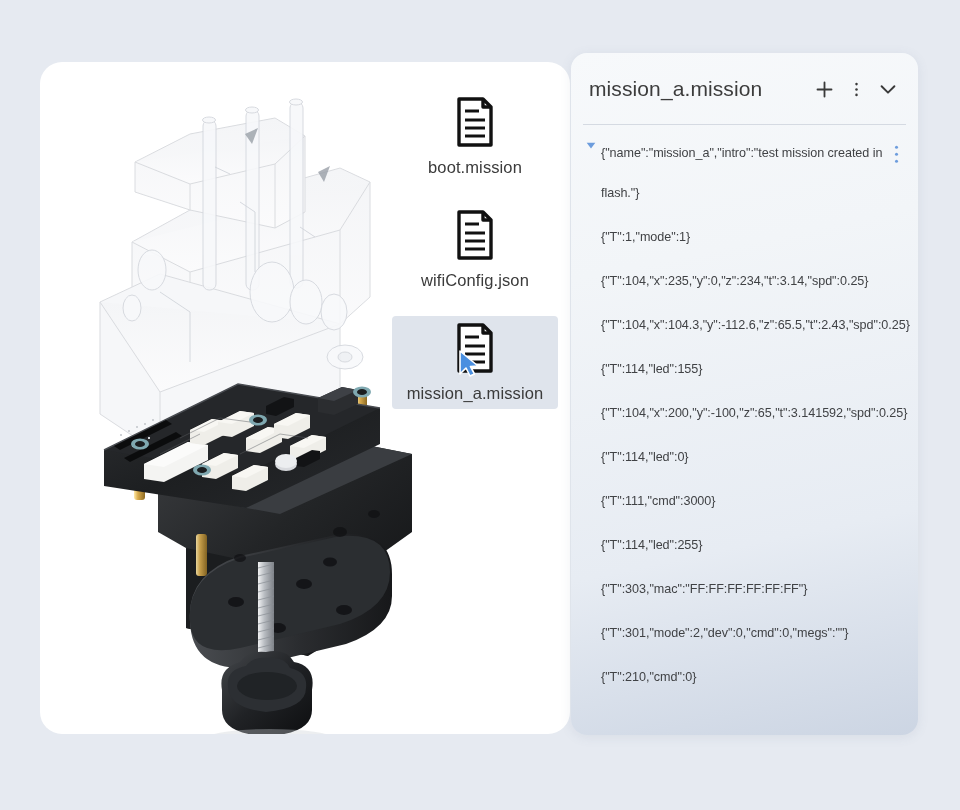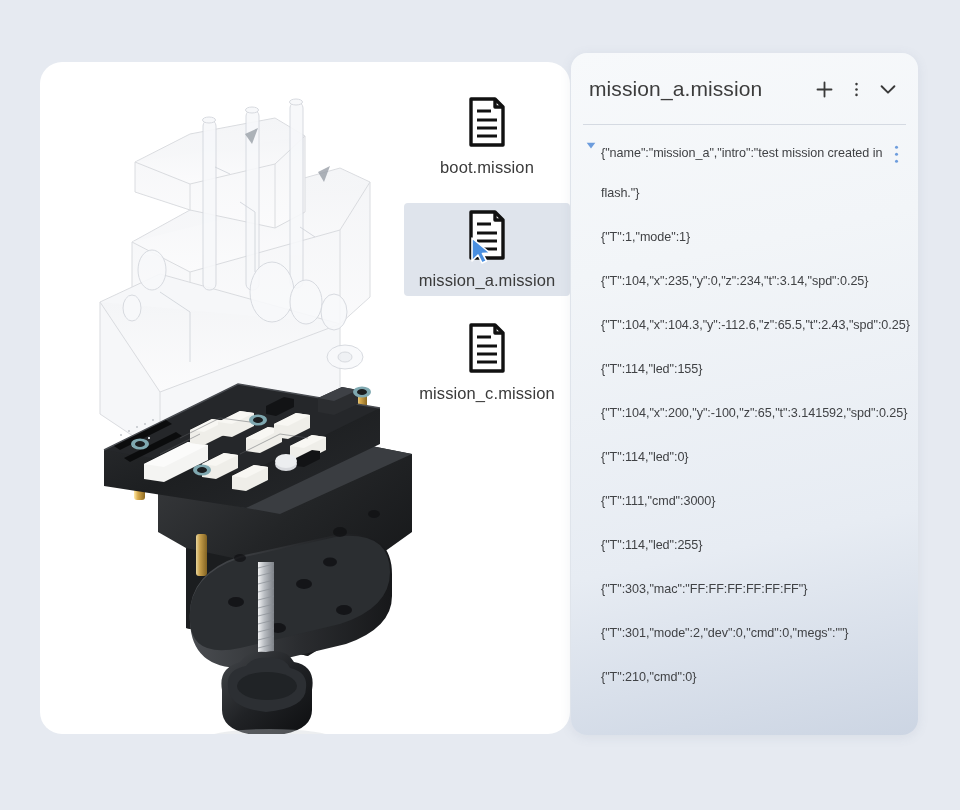--- a/index.html
+++ b/index.html
@@ -37,21 +37,21 @@
   }
 
   
   #file-list {
     position: absolute;
     left: 392px;
     top: 90px;
     width: 178px;
     display: flex;
     flex-direction: column;
-    align-items: flex-end;
+    align-items: flex-start;
   }
   .file-item {
     width: 158px;
     padding: 6px 4px 6px 4px;
     margin-bottom: 20px;
     display: flex;
     flex-direction: column;
     align-items: center;
     border-radius: 4px;
     position: relative;
@@ -387,20 +387,35 @@
           <path d="M13 15 H27"></path>
             <path d="M13 24 H33"></path>
             <path d="M13 32 H33"></path>
             <path d="M13 40 H33"></path>
         </g>
       </svg>
     </span>
     <span class="file-label">boot.mission</span>
   </div>
 
+  <div class="file-item">
+    <span class="file-icon-wrap">
+      <svg viewBox="0 0 46 52" width="46" height="52" xmlns="http://www.w3.org/2000/svg">
+        <path d="M7 3 H31 L39 11 V49 H7 Z" fill="#ffffff" stroke="#111111" stroke-width="3.4" stroke-linejoin="round"></path>
+        <path d="M31 3 V11 H39" fill="none" stroke="#111111" stroke-width="3.4" stroke-linejoin="round"></path>
+        <g stroke="#111111" stroke-width="3" stroke-linecap="butt">
+          <path d="M13 15 H27"></path>
+            <path d="M13 24 H33"></path>
+            <path d="M13 32 H33"></path>
+            <path d="M13 40 H33"></path>
+        </g>
+      </svg>
+    </span>
+    <span class="file-label">wifiConfig.json</span>
+  </div>
 
   <div class="file-item selected">
     <span class="file-icon-wrap">
       <svg viewBox="0 0 46 52" width="46" height="52" xmlns="http://www.w3.org/2000/svg">
         <path d="M7 3 H31 L39 11 V49 H7 Z" fill="#ffffff" stroke="#111111" stroke-width="3.4" stroke-linejoin="round"></path>
         <path d="M31 3 V11 H39" fill="none" stroke="#111111" stroke-width="3.4" stroke-linejoin="round"></path>
         <g stroke="#111111" stroke-width="3" stroke-linecap="butt">
           <path d="M13 15 H27"></path>
             <path d="M13 24 H33"></path>
             <path d="M13 32 H33"></path>
@@ -408,35 +423,20 @@
         </g>
       </svg>
       <svg class="cursor-arrow" viewBox="0 0 22 28" xmlns="http://www.w3.org/2000/svg">
         <path d="M2 1 L2 24 L8 18 L12 26 L16.5 24 L12.5 16.5 L20 16 Z" fill="#4a8fe0" stroke="#ffffff" stroke-width="1.6" stroke-linejoin="round"></path>
       </svg>
     </span>
     <span class="file-label">mission_a.mission</span>
   </div>
 
 
-  <div class="file-item">
-    <span class="file-icon-wrap">
-      <svg viewBox="0 0 46 52" width="46" height="52" xmlns="http://www.w3.org/2000/svg">
-        <path d="M7 3 H31 L39 11 V49 H7 Z" fill="#ffffff" stroke="#111111" stroke-width="3.4" stroke-linejoin="round"></path>
-        <path d="M31 3 V11 H39" fill="none" stroke="#111111" stroke-width="3.4" stroke-linejoin="round"></path>
-        <g stroke="#111111" stroke-width="3" stroke-linecap="butt">
-          <path d="M13 15 H27"></path>
-            <path d="M13 24 H33"></path>
-            <path d="M13 32 H33"></path>
-            <path d="M13 40 H33"></path>
-        </g>
-      </svg>
-    </span>
-    <span class="file-label">mission_c.mission</span>
-  </div>
 
 </div>
 
 <div id="json-panel">
 
   <div id="json-header">
     <div id="json-title">mission_a.mission</div>
 
     <div class="hdr-btn">
       <svg viewBox="0 0 24 24" width="21" height="21" xmlns="http://www.w3.org/2000/svg">

